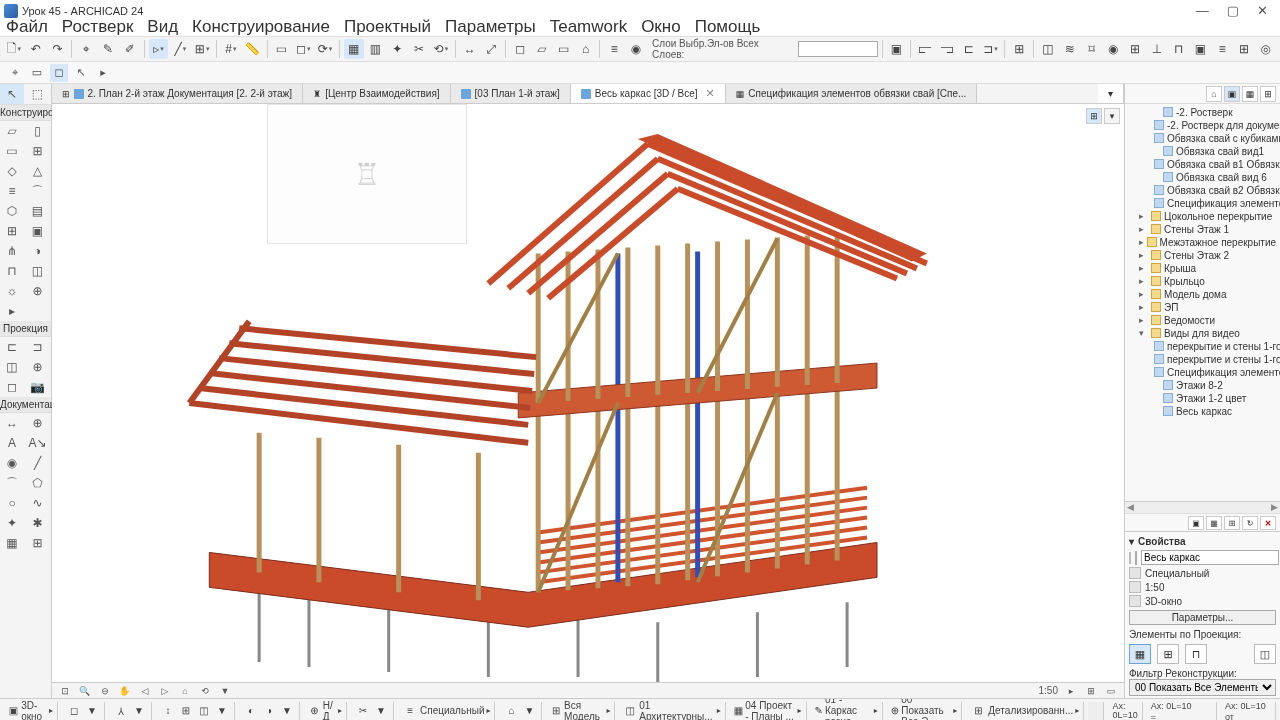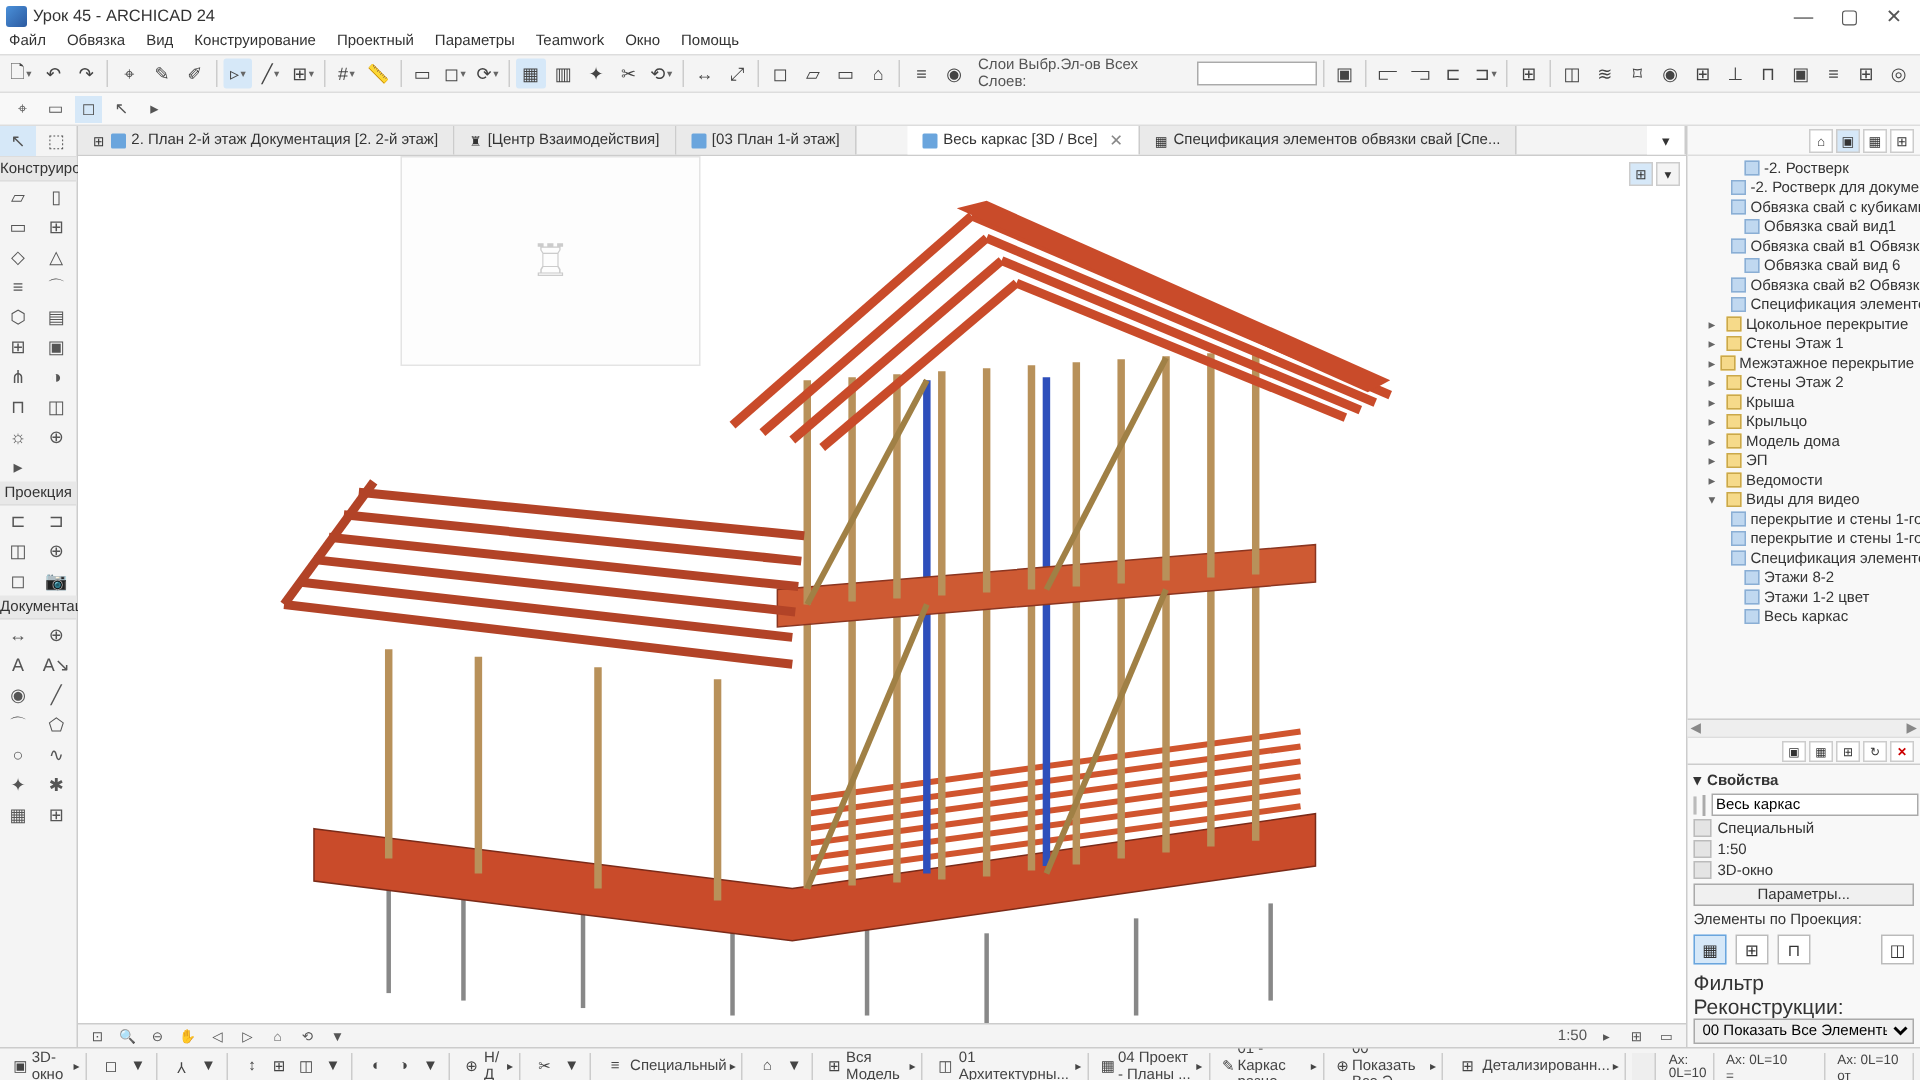--- a/index.html
+++ b/index.html
@@ -3,37 +3,37 @@
 <meta charset="utf-8">
 <style>
 * { margin: 0; padding: 0; box-sizing: border-box; font-family: "Segoe UI", Tahoma, sans-serif; }
 body { width: 1280px; height: 720px; overflow: hidden; background: #f0f0f0; font-size: 11px; color: #333; }
 .titlebar { height: 18px; background: #fff; display: flex; align-items: flex-end; padding: 0 4px; justify-content: space-between; }
 .titlebar .left { display: flex; align-items: center; gap: 4px; }
 .titlebar .app-icon { width: 14px; height: 14px; background: linear-gradient(135deg,#4a90d9,#2c5aa0); border-radius: 2px; }
 .titlebar .wctrls { display: flex; gap: 18px; margin-right: 8px; }
 .titlebar .wctrls span { font-size: 13px; cursor: default; color: #555; }
 .menubar { height: 18px; background: #fff; display: flex; gap: 14px; padding: 0 6px; align-items: center; }
-.menubar span { cursor: default; font-size: 10px; }
+.menubar span { cursor: default; font-size: 17px; }
 .toolbar { height: 26px; background: #f4f4f4; border-top: 1px solid #ddd; border-bottom: 1px solid #ddd; display: flex; align-items: center; gap: 2px; padding: 0 4px; }
 .toolbar .tbtn { width: 20px; height: 20px; display: flex; align-items: center; justify-content: center; font-size: 12px; color: #444; border-radius: 2px; }
 .toolbar .sep { width: 1px; height: 18px; background: #ccc; margin: 0 2px; }
 .toolbar .drop::after { content: "▾"; font-size: 7px; margin-left: 1px; color: #666; }
 .toolbar .layer-label { font-size: 10px; color: #555; margin-left: 4px; }
 .minitoolbar { height: 22px; background: #f8f8f8; border-bottom: 1px solid #ddd; display: flex; align-items: center; gap: 4px; padding: 0 6px; }
 .minitoolbar .mb { width: 18px; height: 18px; display: flex; align-items: center; justify-content: center; font-size: 11px; color: #555; }
 .content { display: flex; height: 614px; }
 .leftpanel { width: 52px; background: #f4f4f4; border-right: 1px solid #ccc; display: flex; flex-direction: column; }
 .leftpanel .sec-title { font-size: 10px; text-align: center; background: #e8e8e8; padding: 2px 0; border-bottom: 1px solid #ddd; }
 .leftpanel .tool-grid { display: grid; grid-template-columns: 1fr 1fr; }
 .leftpanel .tl { width: 24px; height: 20px; display: flex; align-items: center; justify-content: center; font-size: 12px; color: #555; }
 .mainarea { flex: 1; display: flex; flex-direction: column; background: #fff; }
 .tabs { height: 20px; background: #f4f4f4; display: flex; border-bottom: 1px solid #ccc; }
 .tab { display: flex; align-items: center; gap: 4px; padding: 0 10px; border-right: 1px solid #ccc; font-size: 10px; background: #eaeaea; cursor: default; }
-.tab.active { background: #fff; margin-left: 34px; }
+.tab.active { background: #fff; }
 .tab .tic { width: 10px; height: 10px; background: #6aa5dd; border-radius: 1px; }
 .tab .tx { font-size: 11px; color: #888; margin-left: 4px; }
 .viewport { flex: 1; background: #fff; position: relative; overflow: hidden; }
 .viewport svg { width: 100%; height: 100%; }
 .vp-icons-top { position: absolute; top: 4px; right: 4px; display: flex; gap: 2px; }
 .vp-icons-top .vi { width: 16px; height: 16px; background: #f4f4f4; border: 1px solid #ccc; display: flex; align-items: center; justify-content: center; font-size: 9px; }
 .vp-bottom { height: 16px; background: #f4f4f4; border-top: 1px solid #ccc; display: flex; align-items: center; gap: 6px; padding: 0 6px; font-size: 10px; color: #555; }
 .vp-bottom .vbtn { width: 14px; height: 14px; display: flex; align-items: center; justify-content: center; font-size: 9px; }
 .rightpanel { width: 156px; background: #f8f8f8; border-left: 1px solid #ccc; display: flex; flex-direction: column; font-size: 10px; }
 .rp-icons { height: 20px; display: flex; justify-content: flex-end; gap: 2px; padding: 2px 4px; border-bottom: 1px solid #ddd; }
@@ -74,21 +74,21 @@
   </div>
   <div class="wctrls">
     <span>—</span>
     <span>▢</span>
     <span>✕</span>
   </div>
 </div>
 
 <div class="menubar">
   <span>Файл</span>
-  <span>Обвязка</span>
+  <span>Ростверк</span>
   <span>Вид</span>
   <span>Конструирование</span>
   <span>Проектный</span>
   <span>Параметры</span>
   <span>Teamwork</span>
   <span>Окно</span>
   <span>Помощь</span>
 </div>
 
 <div class="toolbar">
@@ -534,21 +534,21 @@
         </div>
       <div class="btn">Параметры...</div>
       <div style="margin-top:4px;font-size:10px">Элементы по Проекция:</div>
       <div class="icon-row">
         <span class="ib sel">▦</span>
         <span class="ib">⊞</span>
         <span class="ib">⊓</span>
         <span style="flex:1"></span>
         <span class="ib">◫</span>
       </div>
-      <div style="font-size:14px">Фильтр Реконструкции:</div>
+      <div style="font-size:10px">Фильтр Реконструкции:</div>
       <select><option>00 Показать Все Элементы</option></select>
     </div>
   </div>
 </div>
 
 <div class="bottombar">
   <div class="bb">
       <span class="bbtn">▣</span>
       <span>3D-окно</span>
       <span style="font-size:8px">▸</span>

